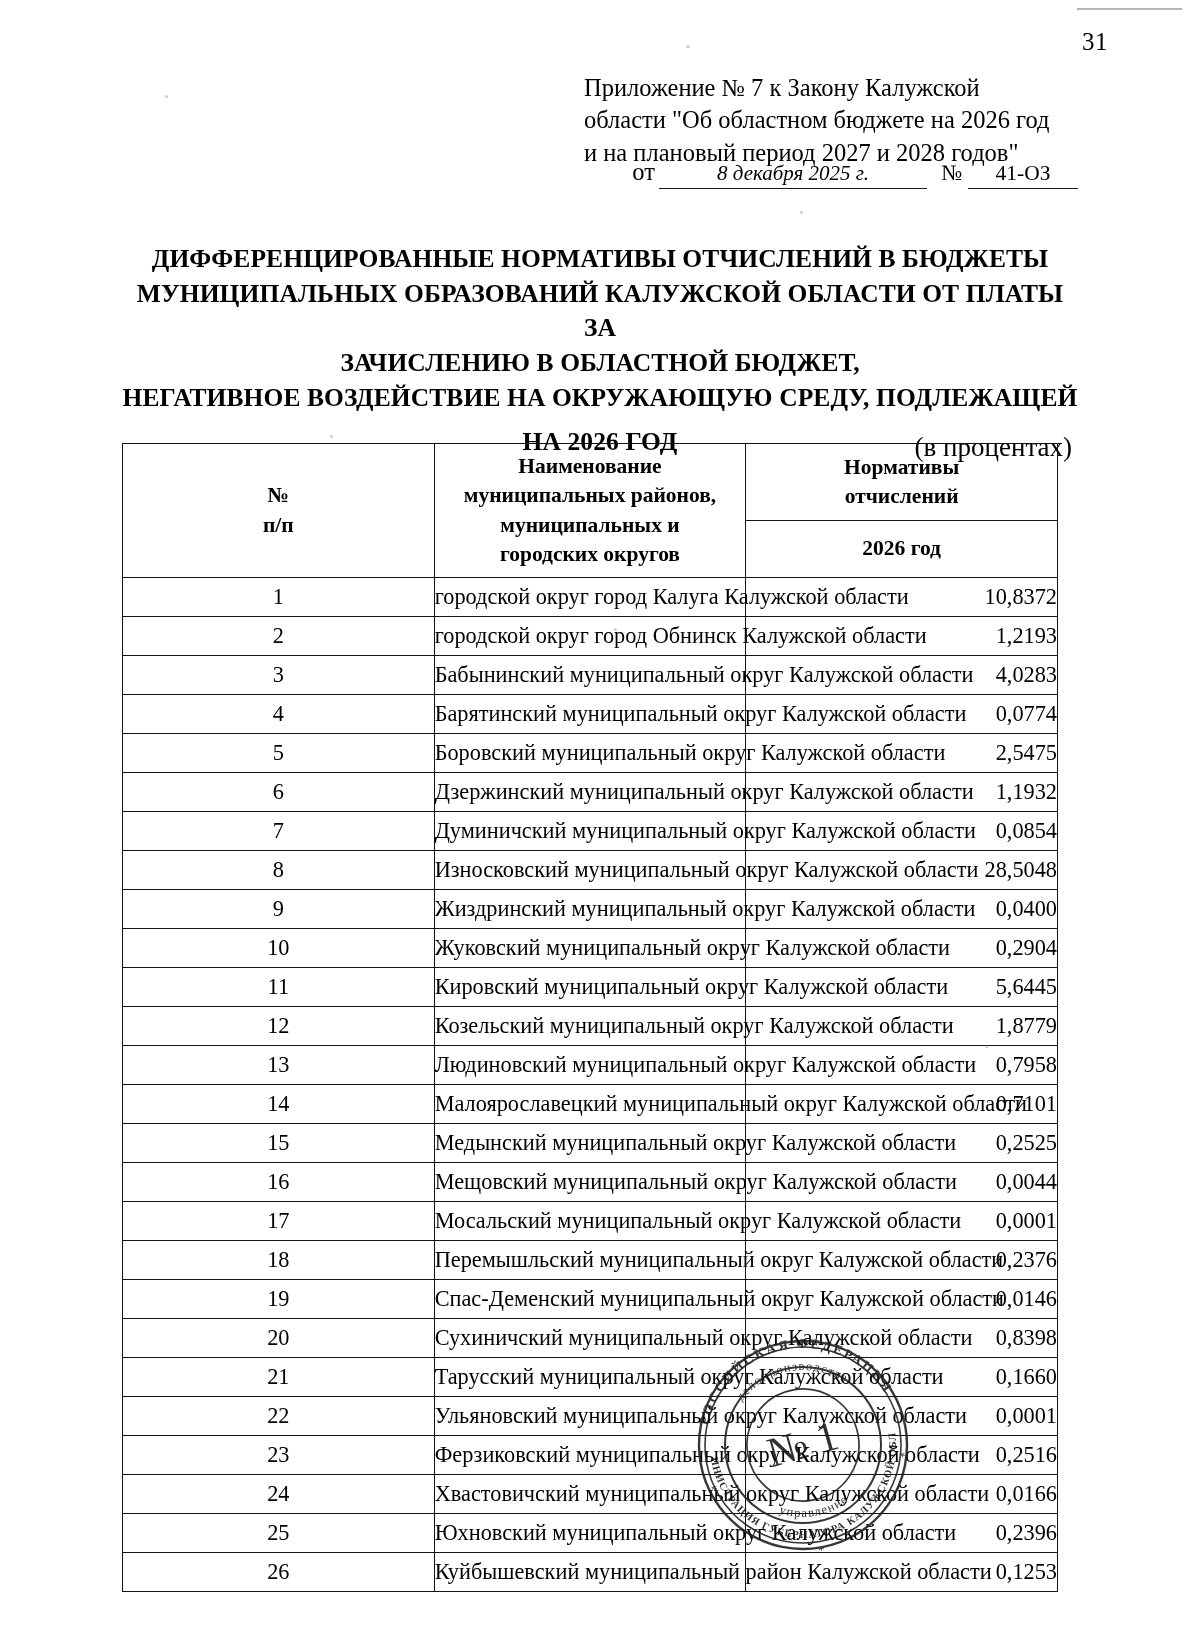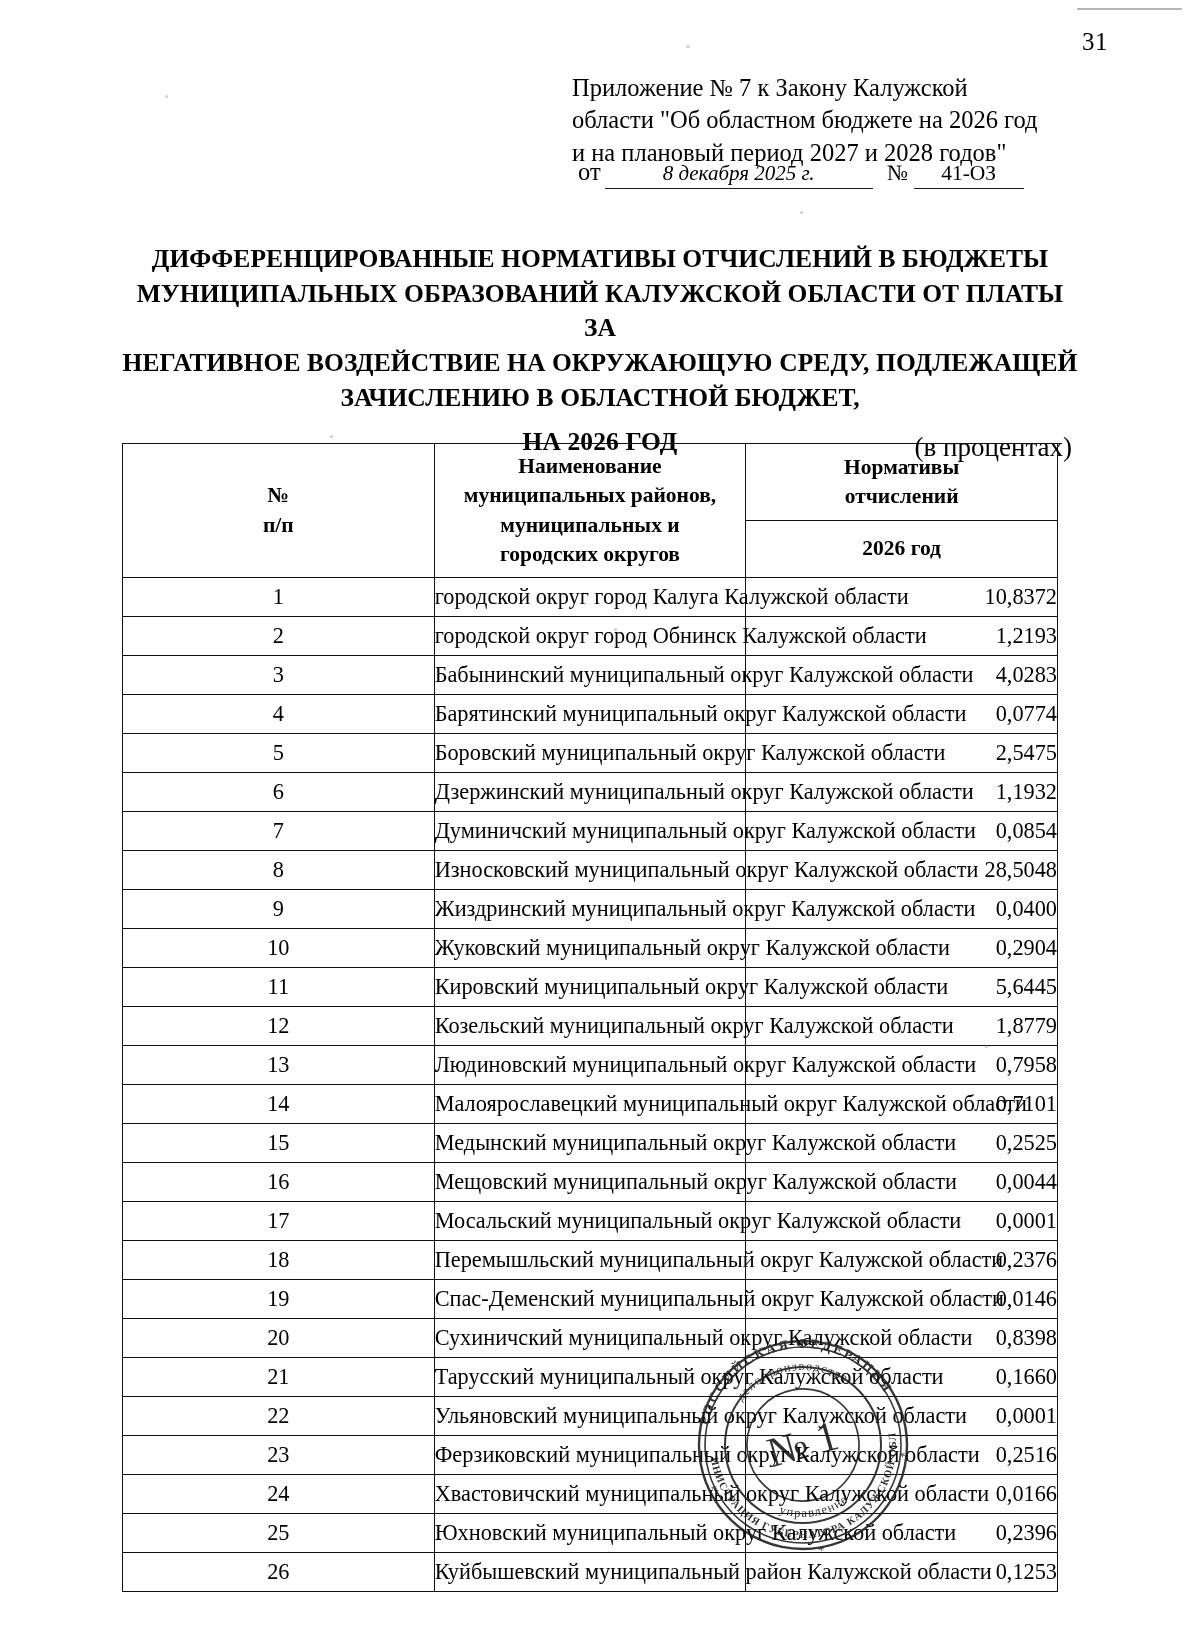--- a/index.html
+++ b/index.html
@@ -36,35 +36,36 @@
     right: 92px;
     font-size: 25px;
     letter-spacing: .5px;
     margin-left: 7px;
   }
 
   
   .appendix {
     position: absolute;
     top: 72px;
-    left: 572px;
+    left: 584px;
     width: 500px;
     font-size: 24.5px;
     line-height: 1.32;
   }
   .appendix .ln { white-space: nowrap; }
 
   .date-row {
     position: absolute;
     top: 158px;
     left: 578px;
     width: 500px;
     font-size: 24.5px;
     display: flex;
     align-items: baseline;
+    justify-content: flex-end;
   }
   .date-row .lbl-ot { margin-right: 4px; }
   .date-row .fill {
     position: relative;
     display: inline-block;
     width: 268px;
     text-align: center;
     font-size: 21px;
     border-bottom: 1.5px solid #1a1a1a;
     padding-bottom: 2px;
@@ -195,22 +196,22 @@
   <div class="date-row">
     <span class="lbl-ot">от</span>
     <span class="fill">8 декабря 2025 г.</span>
     <span class="num-sign">№</span>
     <span class="fill2">41-ОЗ</span>
   </div>
 
   <div class="doc-title">
     <span class="tl">ДИФФЕРЕНЦИРОВАННЫЕ НОРМАТИВЫ ОТЧИСЛЕНИЙ В БЮДЖЕТЫ</span>
     <span class="tl">МУНИЦИПАЛЬНЫХ ОБРАЗОВАНИЙ КАЛУЖСКОЙ ОБЛАСТИ ОТ ПЛАТЫ ЗА</span>
+    <span class="tl">ЗАЧИСЛЕНИЮ В ОБЛАСТНОЙ БЮДЖЕТ,</span>
     <span class="tl">НЕГАТИВНОЕ ВОЗДЕЙСТВИЕ НА ОКРУЖАЮЩУЮ СРЕДУ, ПОДЛЕЖАЩЕЙ</span>
-    <span class="tl">ЗАЧИСЛЕНИЮ В ОБЛАСТНОЙ БЮДЖЕТ,</span>
     <span class="tl last">НА 2026 ГОД</span>
   </div>
 
   <div class="units">(в процентах)</div>
 
   <div class="tbl-wrap">
     <table class="norm">
       <colgroup>
         <col class="c-num">
           <col class="c-name">

